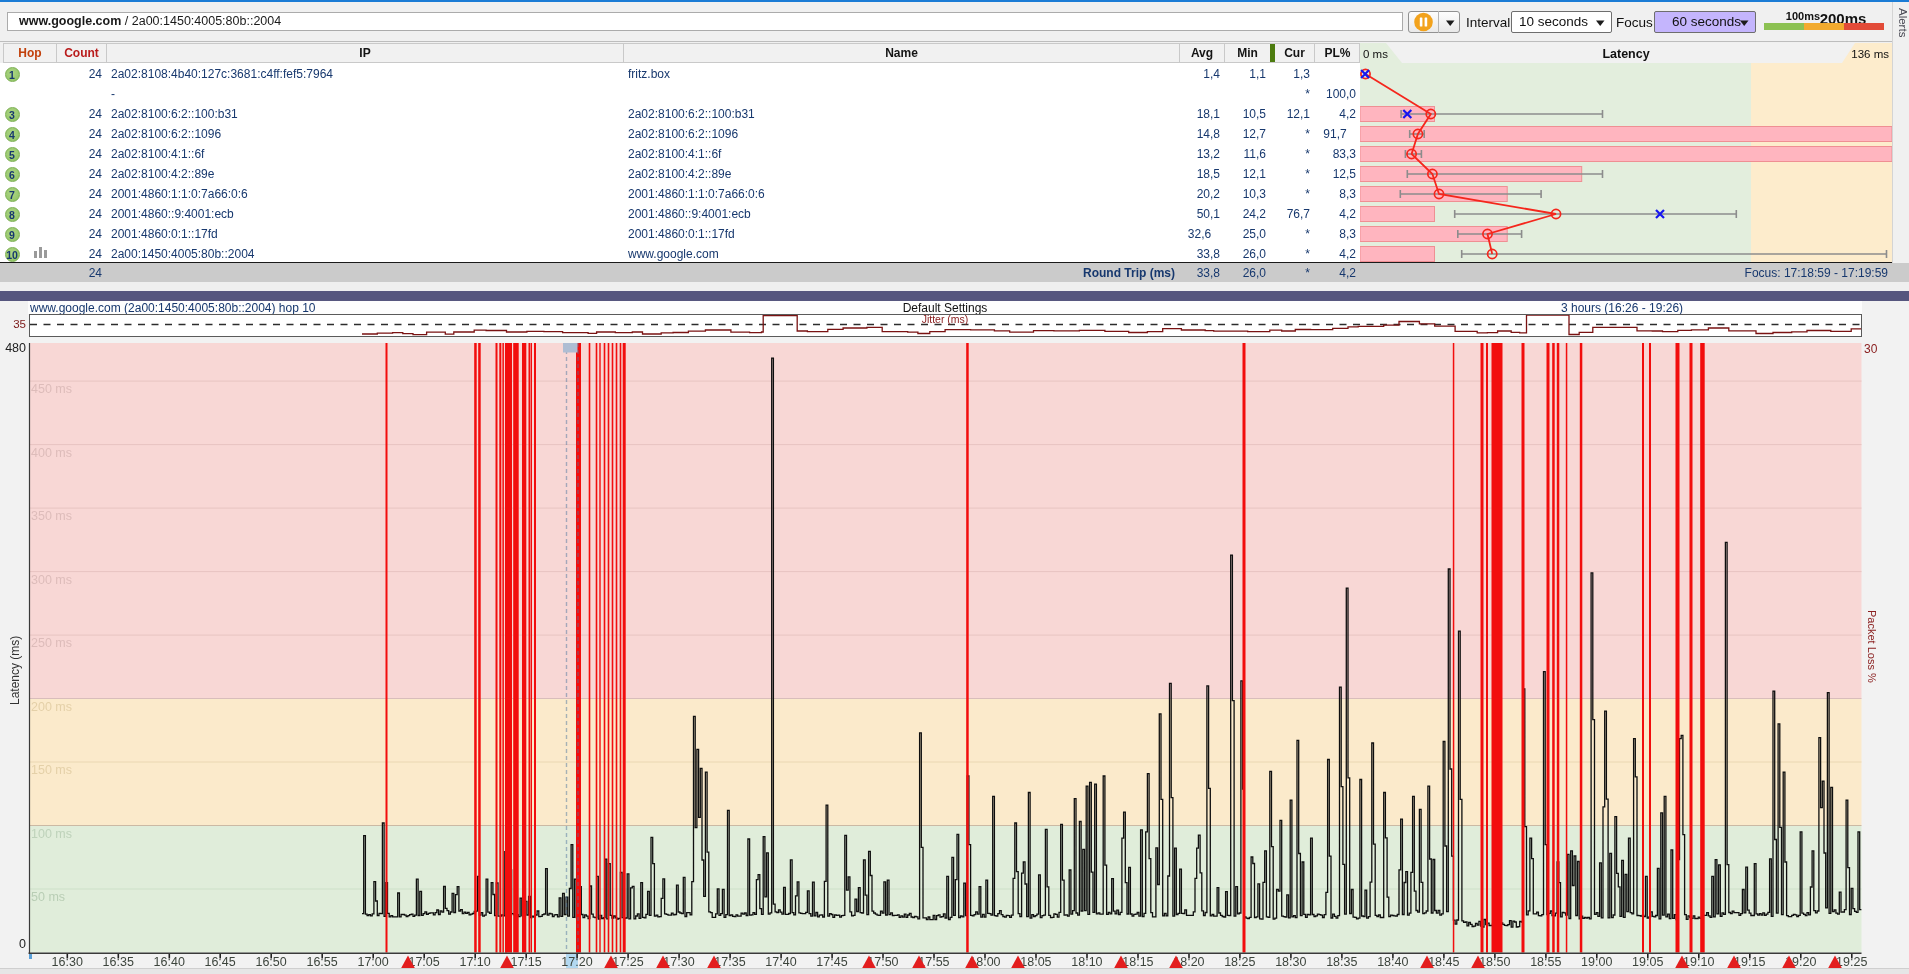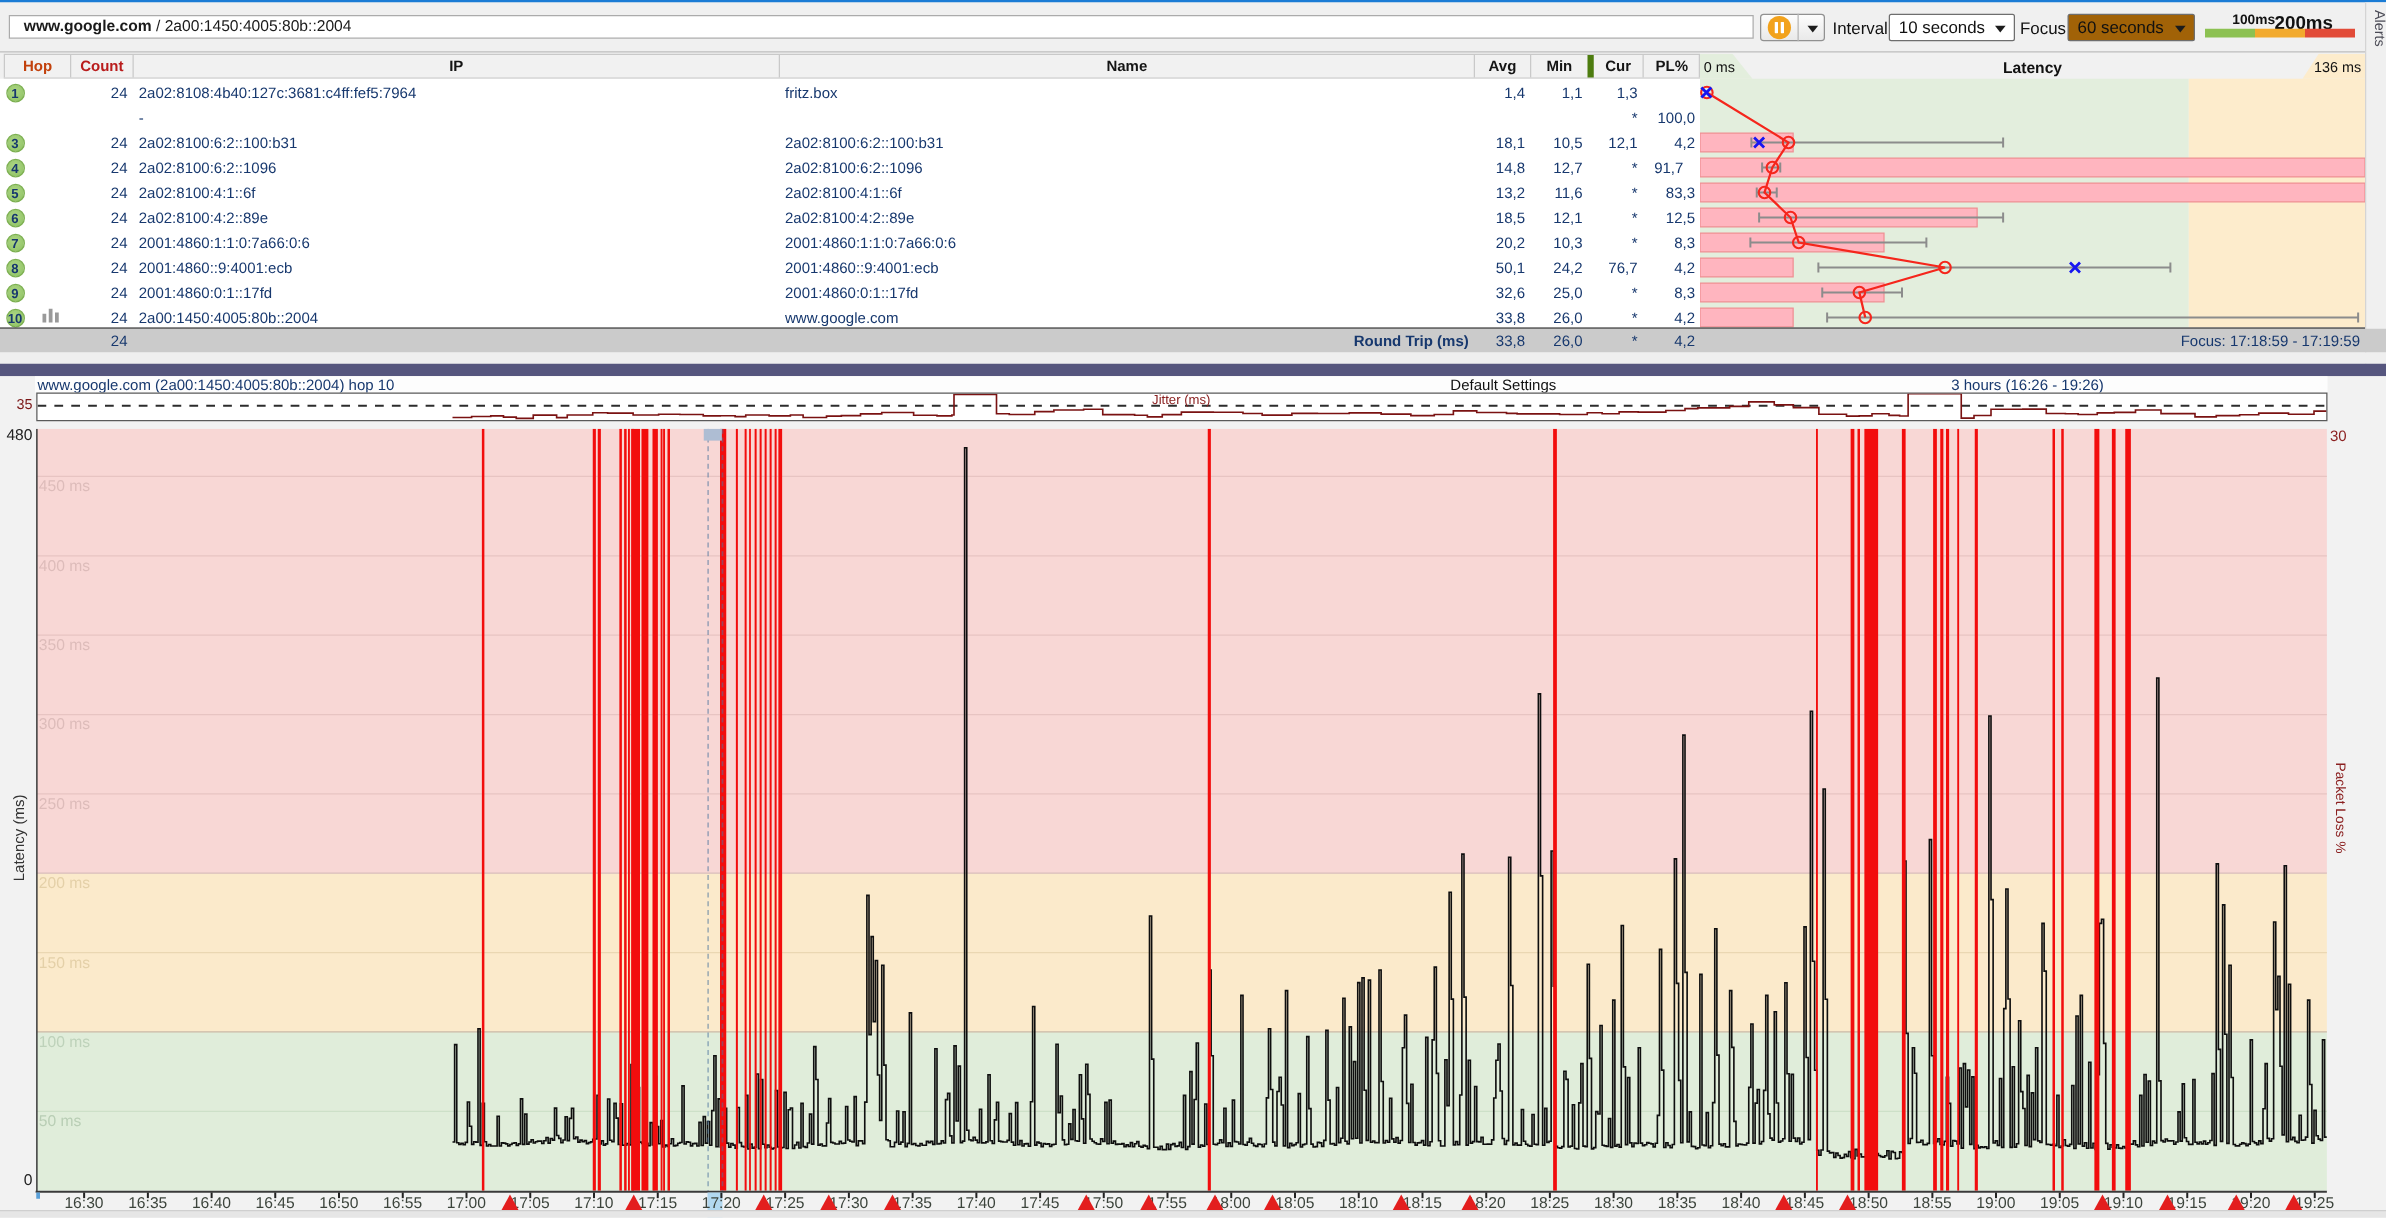--- a/index.html
+++ b/index.html
@@ -13,21 +13,21 @@
     </svg>
     <svg class="abs" style="left:1444px;top:19px" width="12" height="8">
       <path d="M2 1.5 L10.5 1.5 L6.2 7 Z" fill="#1c1c1c"></path>
     </svg>
     <div class="abs" style="left:1466px;top:15px;font-size:13.5px;color:#111">Interval</div>
     <div class="abs" style="left:1511px;top:11px;width:101px;height:22px;background:#fff;border:1px solid #6e6e6e;border-radius:2px;font-size:13.5px;color:#111;line-height:20px;padding-left:7px">10 seconds</div>
     <svg class="abs" style="left:1594px;top:19px" width="12" height="8">
       <path d="M2 1.5 L10.5 1.5 L6.2 7 Z" fill="#1c1c1c"></path>
     </svg>
     <div class="abs" style="left:1616px;top:15px;font-size:13.5px;color:#111">Focus</div>
-    <div class="abs" style="left:1654px;top:11px;width:102px;height:22px;background:#a16207;border:1px solid #6e6e6e;border-radius:2px;font-size:13.5px;color:#111;line-height:20px;padding-left:7px">60 seconds</div>
+    <div class="abs" style="left:1654px;top:11px;width:102px;height:22px;background:#c4b5fd;border:1px solid #6e6e6e;border-radius:2px;font-size:13.5px;color:#111;line-height:20px;padding-left:17px">60 seconds</div>
     <svg class="abs" style="left:1738px;top:19px" width="12" height="8">
       <path d="M2 1.5 L10.5 1.5 L6.2 7 Z" fill="#1c1c1c"></path>
     </svg>
     <div class="abs" style="left:1773px;top:10px;width:60px;text-align:center;font-size:11px;font-weight:bold;color:#111">100ms</div>
     <div class="abs" style="left:1813px;top:10px;width:60px;text-align:center;font-size:15px;font-weight:bold;color:#111">200ms</div>
     <div class="abs" style="left:1764px;top:23px;width:40px;height:6.5px;background:#8cc152"></div>
     <div class="abs" style="left:1804px;top:23px;width:40px;height:6.5px;background:#f2aa2e"></div>
     <div class="abs" style="left:1844px;top:23px;width:40px;height:6.5px;background:#e24b38"></div>
     <div class="abs" style="left:1892px;top:2px;width:17px;height:289px;background:#f0f0f0;border-left:1px solid #d4d4d4"></div>
     <div class="abs" style="left:1894px;top:8px;width:15px;height:44px;font-size:11.5px;color:#4a4a55;writing-mode:vertical-rl">Alerts</div>
@@ -99,21 +99,21 @@
     <div class="abs navy" style="left:111px;top:207px;width:500px;font-size:12px;white-space:nowrap">2001:4860::9:4001:ecb</div>
     <div class="abs navy" style="left:628px;top:207px;width:540px;font-size:12px;white-space:nowrap">2001:4860::9:4001:ecb</div>
     <div class="abs navy" style="left:1179px;top:207px;width:41px;text-align:right;font-size:12px">50,1</div>
     <div class="abs navy" style="left:1224px;top:207px;width:42px;text-align:right;font-size:12px">24,2</div>
     <div class="abs navy" style="left:1270px;top:207px;width:40px;text-align:right;font-size:12px">76,7</div>
     <div class="abs navy" style="left:1314px;top:207px;width:42px;text-align:right;font-size:12px">4,2</div>
     <div class="abs" style="left:4.5px;top:226.5px;width:15px;height:15px;border-radius:50%;background:radial-gradient(circle at 45% 38%,#aed685,#8cc161);border:1px solid #7db052;font-size:10.5px;font-weight:bold;color:#17386e;text-align:center;line-height:14px">9</div>
     <div class="abs navy" style="left:56px;top:227px;width:46px;text-align:right;font-size:12px">24</div>
     <div class="abs navy" style="left:111px;top:227px;width:500px;font-size:12px;white-space:nowrap">2001:4860:0:1::17fd</div>
     <div class="abs navy" style="left:628px;top:227px;width:540px;font-size:12px;white-space:nowrap">2001:4860:0:1::17fd</div>
-    <div class="abs navy" style="left:1179px;top:227px;width:41px;text-align:right;font-size:12px">32,6</div>
+    <div class="abs navy" style="left:1179px;top:227px;width:41px;text-align:center;font-size:12px">32,6</div>
     <div class="abs navy" style="left:1224px;top:227px;width:42px;text-align:right;font-size:12px">25,0</div>
     <div class="abs navy" style="left:1270px;top:227px;width:40px;text-align:right;font-size:12px">*</div>
     <div class="abs navy" style="left:1314px;top:227px;width:42px;text-align:right;font-size:12px">8,3</div>
     <div class="abs" style="left:4.5px;top:246.5px;width:15px;height:15px;border-radius:50%;background:radial-gradient(circle at 45% 38%,#aed685,#8cc161);border:1px solid #7db052;font-size:10.5px;font-weight:bold;color:#17386e;text-align:center;line-height:14px">10</div>
     <div class="abs navy" style="left:56px;top:247px;width:46px;text-align:right;font-size:12px">24</div>
     <div class="abs navy" style="left:111px;top:247px;width:500px;font-size:12px;white-space:nowrap">2a00:1450:4005:80b::2004</div>
     <div class="abs navy" style="left:628px;top:247px;width:540px;font-size:12px;white-space:nowrap">www.google.com</div>
     <div class="abs navy" style="left:1179px;top:247px;width:41px;text-align:right;font-size:12px">33,8</div>
     <div class="abs navy" style="left:1224px;top:247px;width:42px;text-align:right;font-size:12px">26,0</div>
     <div class="abs navy" style="left:1270px;top:247px;width:40px;text-align:right;font-size:12px">*</div>
@@ -185,21 +185,21 @@
     <div class="abs navy" style="left:1179px;top:266px;width:41px;text-align:right;font-size:12px">33,8</div>
     <div class="abs navy" style="left:1224px;top:266px;width:42px;text-align:right;font-size:12px">26,0</div>
     <div class="abs navy" style="left:1270px;top:266px;width:40px;text-align:right;font-size:12px">*</div>
     <div class="abs navy" style="left:1314px;top:266px;width:42px;text-align:right;font-size:12px">4,2</div>
     <div class="abs navy" style="left:1600px;top:266px;width:288px;text-align:right;font-size:12px">Focus: 17:18:59 - 17:19:59</div>
     <div class="abs" style="left:0;top:282px;width:1909px;height:9px;background:#efefef"></div>
     <div class="abs" style="left:0;top:291px;width:1909px;height:10px;background:#56567e"></div>
     <div class="abs" style="left:0;top:301px;width:1909px;height:673px;background:#f2f2f2"></div>
     <div class="abs" style="left:28px;top:301px;width:1834px;height:12.5px;background:#fdfdfd"></div>
     <div class="abs navy" style="left:30px;top:301px;font-size:12px;white-space:nowrap">www.google.com (2a00:1450:4005:80b::2004) hop 10</div>
-    <div class="abs" style="left:645px;top:301px;width:600px;text-align:right;font-size:12px;color:#111">Default Settings</div>
+    <div class="abs" style="left:645px;top:301px;width:600px;text-align:center;font-size:12px;color:#111">Default Settings</div>
     <div class="abs navy" style="left:1561px;top:301px;width:300px;font-size:12px">3 hours (16:26 - 19:26)</div>
     <div class="abs" style="left:29px;top:313.5px;width:1833px;height:23.5px;background:#fff;border:1px solid #5a5a5a"></div>
     <svg class="abs" style="left:30px;top:314.5px" width="1831" height="21.5" viewBox="30 314.5 1831 21.5">
       <line x1="30" y1="324.0" x2="1861" y2="324.0" stroke="#2c2c2c" stroke-width="1.6" stroke-dasharray="7,6.5"></line>
       <path d="M362.0 333.5H363.7H365.4H367.1H368.8H370.5H372.2H373.9H375.6H377.3V332.7H379.0H380.7H382.4H384.1H385.8H387.5H389.2H390.9H392.6V332.2H394.3H396.0H397.7H399.4H401.1H402.8V333.2H404.5H406.2H407.9H409.6H411.3H413.0V334.2H414.7H416.4H418.1H419.8H421.5H423.2H424.9H426.6V331.6H428.3H430.0H431.7H433.4H435.1H436.8H438.5H440.2H441.9H443.6H445.3V333.6H447.0H448.7H450.4H452.1H453.8V331.5H455.5H457.2H458.9H460.6H462.3H464.0H465.7H467.4H469.1H470.8H472.5H474.2V329.7H475.9H477.6H479.3H481.0H482.7H484.4H486.1V330.0H487.8H489.5H491.2H492.9H494.6H496.3H498.0H499.7H501.4H503.1H504.8H506.5V331.5H508.2H509.9H511.6H513.3H515.0H516.7H518.4H520.1H521.8H523.5H525.2H526.9V330.9H528.6H530.3H532.0H533.7H535.4H537.1H538.8H540.5H542.2H543.9V331.1H545.6H547.3H549.0H550.7H552.4H554.1H555.8H557.5H559.2H560.9H562.6V332.2H564.3H566.0H567.7H569.4H571.1H572.8H574.5H576.2V332.1H577.9H579.6H581.3H583.0H584.7H586.4H588.1V332.8H589.8H591.5H593.2H594.9H596.6V331.5H598.3H600.0H601.7H603.4H605.1H606.8H608.5H610.2H611.9H613.6H615.3V332.2H617.0H618.7H620.4H622.1H623.8H625.5H627.2H628.9H630.6H632.3V331.5H634.0H635.7H637.4H639.1H640.8H642.5V333.5H644.2H645.9H647.6H649.3H651.0H652.7H654.4H656.1H657.8H659.5H661.2V332.4H662.9H664.6H666.3H668.0H669.7H671.4H673.1V332.0H674.8H676.5H678.2H679.9H681.6H683.3H685.0H686.7H688.4V330.6H690.1H691.8H693.5H695.2H696.9H698.6H700.3H702.0H703.7H705.4V329.5H707.1H708.8H710.5H712.2H713.9H715.6H717.3H719.0H720.7H722.4H724.1H725.8H727.5H729.2H730.9V331.7H732.6H734.3H736.0H737.7H739.4H741.1H742.8H744.5H746.2H747.9H749.6V332.2H751.3H753.0H754.7H756.4H758.1H759.8H761.5V331.5H763.2V315.1H764.9H766.6H768.3H770.0H771.7H773.4H775.1H776.8H778.5H780.2H781.9H783.6H785.3H787.0H788.7H790.4H792.1H793.8H795.5H797.2V330.5H798.9H800.6H802.3H804.0H805.7H807.4V331.1H809.1H810.8H812.5H814.2H815.9H817.6H819.3H821.0H822.7H824.4H826.1H827.8V328.8H829.5H831.2H832.9H834.6H836.3H838.0H839.7H841.4H843.1V327.5H844.8H846.5H848.2H849.9H851.6H853.3H855.0H856.7H858.4H860.1H861.8H863.5H865.2H866.9V326.9H868.6H870.3H872.0H873.7H875.4H877.1H878.8H880.5H882.2V331.2H883.9H885.6H887.3H889.0H890.7H892.4H894.1H895.8H897.5H899.2H900.9H902.6H904.3H906.0H907.7V331.7H909.4H911.1H912.8H914.5H916.2H917.9V333.0H919.6H921.3H923.0H924.7H926.4H928.1H929.8V331.2H931.5H933.2H934.9H936.6H938.3H940.0H941.7H943.4H945.1V329.2H946.8H948.5H950.2H951.9H953.6H955.3H957.0H958.7H960.4H962.1H963.8H965.5H967.2H968.9H970.6V329.3H972.3H974.0H975.7H977.4H979.1H980.8H982.5H984.2H985.9H987.6H989.3H991.0H992.7H994.4V330.3H996.1H997.8H999.5H1001.2H1002.9H1004.6H1006.3H1008.0H1009.7V331.6H1011.4H1013.1H1014.8H1016.5H1018.2H1019.9H1021.6H1023.3H1025.0H1026.7H1028.4H1030.1H1031.8H1033.5V330.2H1035.2H1036.9H1038.6H1040.3H1042.0H1043.7H1045.4H1047.1H1048.8H1050.5H1052.2H1053.9V330.3H1055.6H1057.3H1059.0H1060.7H1062.4H1064.1H1065.8H1067.5H1069.2H1070.9H1072.6H1074.3H1076.0H1077.7H1079.4V329.8H1081.1H1082.8H1084.5H1086.2H1087.9H1089.6H1091.3H1093.0H1094.7H1096.4H1098.1H1099.8H1101.5H1103.2H1104.9V330.8H1106.6H1108.3H1110.0H1111.7H1113.4H1115.1H1116.8H1118.5H1120.2H1121.9H1123.6H1125.3H1127.0H1128.7V332.0H1130.4H1132.1H1133.8H1135.5H1137.2H1138.9H1140.6H1142.3H1144.0H1145.7H1147.4V331.1H1149.1H1150.8H1152.5H1154.2H1155.9H1157.6H1159.3H1161.0H1162.7V328.2H1164.4H1166.1H1167.8H1169.5H1171.2H1172.9H1174.6H1176.3H1178.0H1179.7H1181.4V329.5H1183.1H1184.8H1186.5H1188.2H1189.9H1191.6H1193.3H1195.0H1196.7H1198.4H1200.1H1201.8H1203.5H1205.2V330.2H1206.9H1208.6H1210.3H1212.0H1213.7V330.6H1215.4H1217.1H1218.8H1220.5H1222.2H1223.9H1225.6H1227.3H1229.0H1230.7H1232.4H1234.1H1235.8H1237.5H1239.2H1240.9H1242.6H1244.3H1246.0H1247.7V331.1H1249.4H1251.1H1252.8H1254.5H1256.2H1257.9H1259.6H1261.3H1263.0H1264.7H1266.4H1268.1H1269.8V329.7H1271.5H1273.2H1274.9H1276.6H1278.3H1280.0H1281.7V330.5H1283.4H1285.1H1286.8H1288.5H1290.2H1291.9H1293.6H1295.3V329.0H1297.0H1298.7H1300.4H1302.1H1303.8H1305.5H1307.2H1308.9H1310.6V329.2H1312.3H1314.0H1315.7H1317.4H1319.1H1320.8H1322.5H1324.2H1325.9H1327.6H1329.3H1331.0H1332.7V327.9H1334.4H1336.1H1337.8H1339.5H1341.2H1342.9H1344.6H1346.3H1348.0V326.4H1349.7H1351.4H1353.1H1354.8H1356.5H1358.2V325.8H1359.9H1361.6H1363.3H1365.0H1366.7H1368.4H1370.1H1371.8H1373.5H1375.2H1376.9H1378.6H1380.3H1382.0H1383.7V324.6H1385.4H1387.1H1388.8H1390.5H1392.2H1393.9H1395.6H1397.3H1399.0V321.0H1400.7H1402.4H1404.1H1405.8H1407.5H1409.2H1410.9H1412.6H1414.3H1416.0H1417.7H1419.4V323.4H1421.1H1422.8H1424.5H1426.2H1427.9H1429.6H1431.3H1433.0H1434.7V325.6H1436.4H1438.1H1439.8H1441.5H1443.2H1444.9H1446.6H1448.3H1450.0H1451.7H1453.4H1455.1V330.9H1456.8H1458.5H1460.2H1461.9H1463.6H1465.3H1467.0H1468.7H1470.4H1472.1H1473.8H1475.5H1477.2V332.4H1478.9H1480.6H1482.3H1484.0H1485.7H1487.4V332.2H1489.1H1490.8H1492.5H1494.2H1495.9H1497.6V330.5H1499.3H1501.0H1502.7H1504.4H1506.1H1507.8H1509.5H1511.2V331.8H1512.9H1514.6H1516.3H1518.0H1519.7V332.3H1521.4H1523.1H1524.8H1526.5V314.5H1528.2H1529.9H1531.6H1533.3H1535.0H1536.7H1538.4H1540.1H1541.8H1543.5H1545.2H1546.9H1548.6H1550.3H1552.0H1553.7H1555.4H1557.1H1558.8H1560.5H1562.2H1563.9H1565.6H1567.3H1569.0V334.0H1570.7H1572.4H1574.1H1575.8H1577.5H1579.2V331.9H1580.9H1582.6H1584.3H1586.0H1587.7H1589.4H1591.1H1592.8V326.9H1594.5H1596.2H1597.9H1599.6H1601.3H1603.0H1604.7H1606.4H1608.1H1609.8H1611.5H1613.2H1614.9H1616.6H1618.3V326.8H1620.0H1621.7H1623.4H1625.1H1626.8H1628.5H1630.2H1631.9H1633.6H1635.3H1637.0V330.3H1638.7H1640.4H1642.1H1643.8H1645.5H1647.2H1648.9H1650.6H1652.3V330.5H1654.0H1655.7H1657.4H1659.1H1660.8H1662.5V331.1H1664.2H1665.9H1667.6H1669.3H1671.0H1672.7H1674.4H1676.1H1677.8V329.8H1679.5H1681.2H1682.9H1684.6H1686.3H1688.0H1689.7H1691.4V329.4H1693.1H1694.8H1696.5H1698.2H1699.9H1701.6H1703.3H1705.0H1706.7H1708.4V327.5H1710.1H1711.8H1713.5H1715.2H1716.9H1718.6H1720.3H1722.0H1723.7H1725.4H1727.1H1728.8V330.4H1730.5H1732.2H1733.9H1735.6H1737.3H1739.0H1740.7H1742.4H1744.1V330.4H1745.8H1747.5H1749.2H1750.9H1752.6H1754.3H1756.0V333.0H1757.7H1759.4H1761.1H1762.8H1764.5H1766.2H1767.9H1769.6H1771.3H1773.0V332.0H1774.7H1776.4H1778.1H1779.8H1781.5H1783.2H1784.9H1786.6H1788.3H1790.0H1791.7V331.3H1793.4H1795.1H1796.8H1798.5H1800.2H1801.9H1803.6H1805.3H1807.0V330.0H1808.7H1810.4H1812.1H1813.8H1815.5H1817.2H1818.9H1820.6H1822.3H1824.0H1825.7H1827.4H1829.1H1830.8V330.9H1832.5H1834.2H1835.9H1837.6H1839.3H1841.0H1842.7H1844.4H1846.1H1847.8H1849.5H1851.2V328.4H1852.9H1854.6H1856.3H1858.0H1859.7H1861.4" fill="none" stroke="#7a1212" stroke-width="1.3"></path>
       <text x="945" y="322.5" font-size="10.5" fill="#8b2020" text-anchor="middle">Jitter (ms)</text>
     </svg>
     <div class="abs" style="left:0px;top:317.5px;width:26px;text-align:right;font-size:11.5px;color:#7b1818">35</div>
     <div class="abs" style="left:0px;top:341px;width:26px;text-align:right;font-size:12.5px;color:#222">480</div>
     <div class="abs" style="left:0px;top:937px;width:26px;text-align:right;font-size:12.5px;color:#222">0</div>

